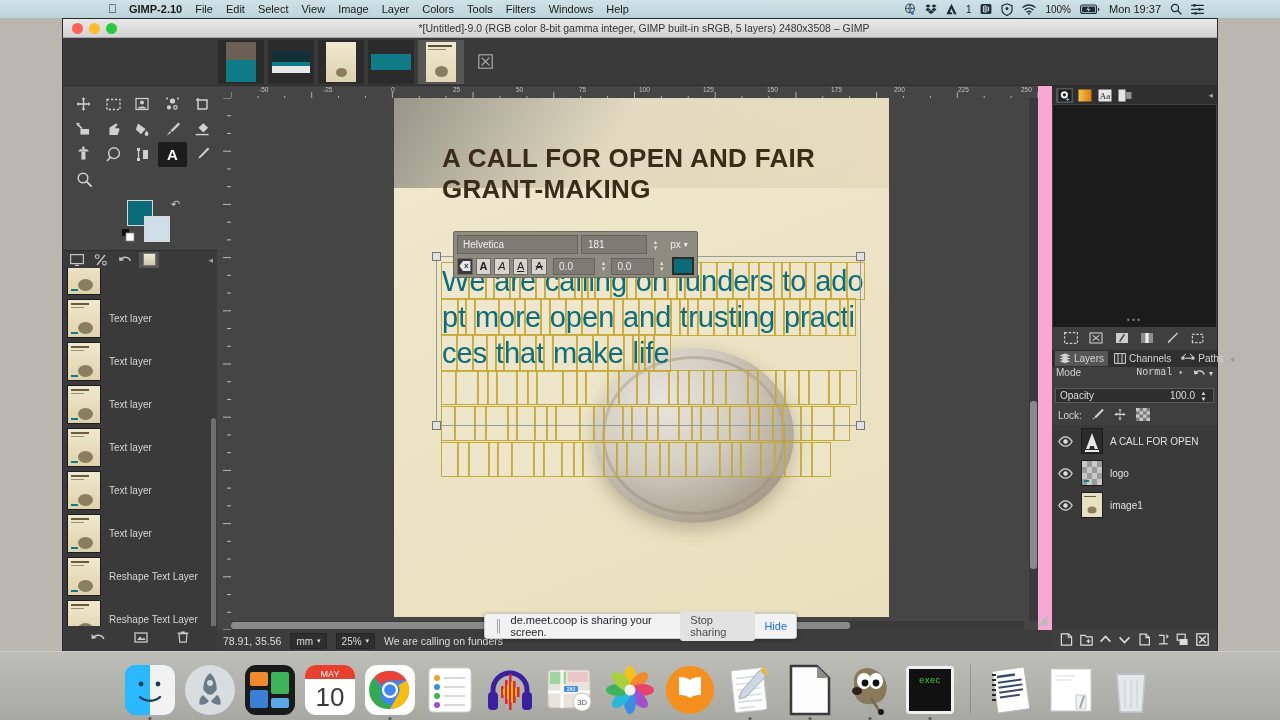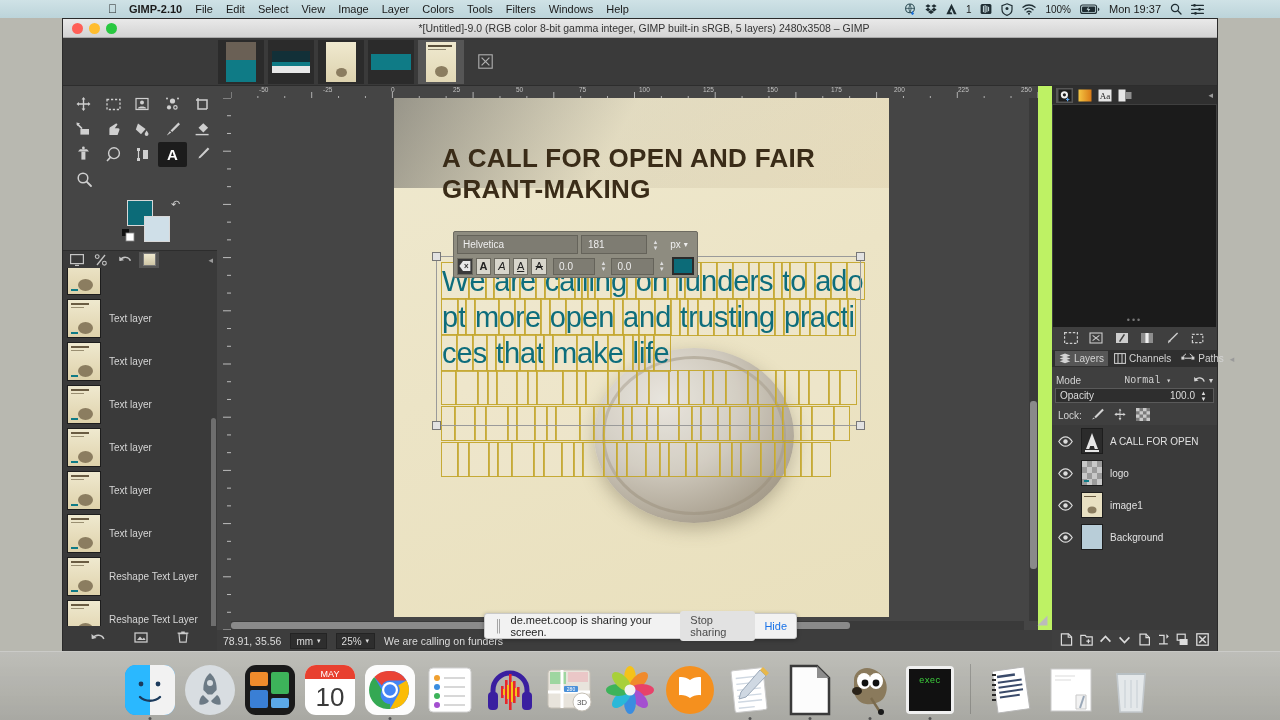--- a/index.html
+++ b/index.html
@@ -47,21 +47,21 @@
     padding-left: 155px; gap: 4px; border-bottom: 1px solid #2d2d2d;
   }
   .thumb { width: 46px; height: 44px; background: #2b2b2b; display:flex; align-items:center; justify-content:center; }
   .thumb.sel { background: #565656; }
   .thumb .inner { width: 30px; height: 40px; }
   .thumb-close { width: 18px; height: 18px; margin-left: 8px; color: #b9b9b9; display:flex;align-items:center;justify-content:center; }
 
   
   .gbody { display: flex; height: 566px; }
   .leftdock { width: 154px; background: #454545; display: flex; flex-direction: column; }
-  .center { flex: 1; position: relative; background: #bef264; }
+  .center { flex: 1; position: relative; background: #f9a8d4; }
   .rightdock { width: 165px; background: #3f3f3f; display:flex; flex-direction:column; }
 
   
   .toolbox { padding: 6px 0 0 6px; }
   .toolrow { display: flex; }
   .tool {
     width: 30px; height: 25px; display: flex; align-items: center; justify-content: center;
     color: #cfcfcf;
   }
   .tool.active { background: #1c1c1c; border-radius: 2px; color:#fff; }
@@ -185,21 +185,21 @@
   .rd-tab { width:17px; height:15px; display:flex; align-items:center; justify-content:center; }
   .rd-tab.sel { background:#565656; }
   .rd-menu { margin-left:auto; margin-right:4px; color:#9a9a9a; font-size:9px; }
   .preview { height:222px; background:#1b1b1b; margin:1px; position:relative; }
   .preview .grip { position:absolute; left:50%; bottom:2px; transform:translateX(-50%); color:#777; font-size:9px; letter-spacing:2px;}
   .rd-toolrow { height:22px; background:#3f3f3f; display:flex; align-items:center; justify-content:space-around; padding:0 6px;}
   .rd-toolrow .ic { color:#cdcdcd; }
   .rd-tabs2 { height:17px; background:#2f2f2f; display:flex; align-items:center; gap:2px; padding-left:3px; font-size:10px; color:#d3d3d3;text-align:center; }
   .rd-tabs2 .t { display:flex; align-items:center; gap:3px; padding:0 4px; height:15px; }
   .rd-tabs2 .t.sel { background:#565656; }
-  .moderow { height:19px; display:flex; align-items:flex-end; padding:0 4px; gap:22px; font-size:10px; color:#d3d3d3; background:#3f3f3f;}
+  .moderow { height:19px; display:flex; align-items:flex-start; padding:0 4px; gap:10px; font-size:10px; color:#d3d3d3; background:#3f3f3f;}
   .mode-drop { flex:1; display:flex; align-items:center; justify-content:flex-end; gap:6px;font-family:Liberation Mono, monospace; }
   .opacityrow { height:15px; margin:2px 3px; background:#2e2e2e; border:1px solid #5a5a5a; display:flex; align-items:center; justify-content:space-between; padding:0 4px; font-size:10px; color:#ddd; }
   .lockrow { height:20px; display:flex; align-items:center; gap:9px; padding:0 6px; font-size:10px; color:#d3d3d3; }
   .layers { flex:1; background:#3a3a3a; }
   .layer { height:32px; display:flex; align-items:center; gap:7px; padding-left:6px; }
   .layer.sel { background:#5c5c5c; }
   .eye { width:16px; color:#dcdcdc; display:flex; align-items:center; }
   .ly-thumb { width:22px; height:26px; border:1px solid #1d1d1d; display:flex;align-items:center;justify-content:center;}
   .ly-thumb.sel { border:2px solid #fff; }
   .ly-label { font-size:10px; color:#e0e0e0; white-space:nowrap; overflow:hidden; }
@@ -918,34 +918,20 @@
               </span>
               <span class="ly-thumb">
                 <svg width="20" height="24" viewBox="0 0 20 24">
                   <rect width="20" height="24" fill="#e8e0c2"></rect>
                   <ellipse cx="10" cy="17" rx="4.5" ry="3.6" fill="#8b7d60"></ellipse>
                   <rect x="2" y="3" width="12" height="1" fill="#6a5c42"></rect>
                 </svg>
               </span>
               <span class="ly-label">image1</span>
             </div>
-            <div class="layer">
-              <span class="eye">
-                <svg width="15" height="11" viewBox="0 0 15 11">
-                  <path d="M0.8 5.5C3 2 6 0.8 7.5 0.8S12 2 14.2 5.5C12 9 9 10.2 7.5 10.2S3 9 0.8 5.5z" fill="none" stroke="#dcdcdc" stroke-width="1.2"></path>
-                  <circle cx="7.5" cy="5.5" r="2.2" fill="#dcdcdc"></circle>
-                </svg>
-              </span>
-              <span class="ly-thumb">
-                <svg width="20" height="24" viewBox="0 0 20 24">
-                  <rect width="20" height="24" fill="#b8cdd8"></rect>
-                </svg>
-              </span>
-              <span class="ly-label">Background</span>
-            </div>
           </div>
 
         <div class="rd-bottom">
           <span class="ic"><svg width="13" height="13" viewBox="0 0 13 13">
                 <path d="M1.4 0.8h7l3.2 3.2v8.2H1.4z" fill="none" stroke="#dcdcdc" stroke-width="1.2"></path>
                 <path d="M8.2 0.8v3.4h3.4" fill="none" stroke="#dcdcdc" stroke-width="1.1"></path>
               </svg></span>
           <span class="ic"><svg width="13" height="13" viewBox="0 0 13 13">
                 <path d="M0.8 2.4h4.4l1.2 1.4h5.8v8.4H0.8z" fill="none" stroke="#dcdcdc" stroke-width="1.2"></path>
                 <path d="M8.4 6.2v4M6.4 8.2h4" stroke="#dcdcdc" stroke-width="1.2"></path>

